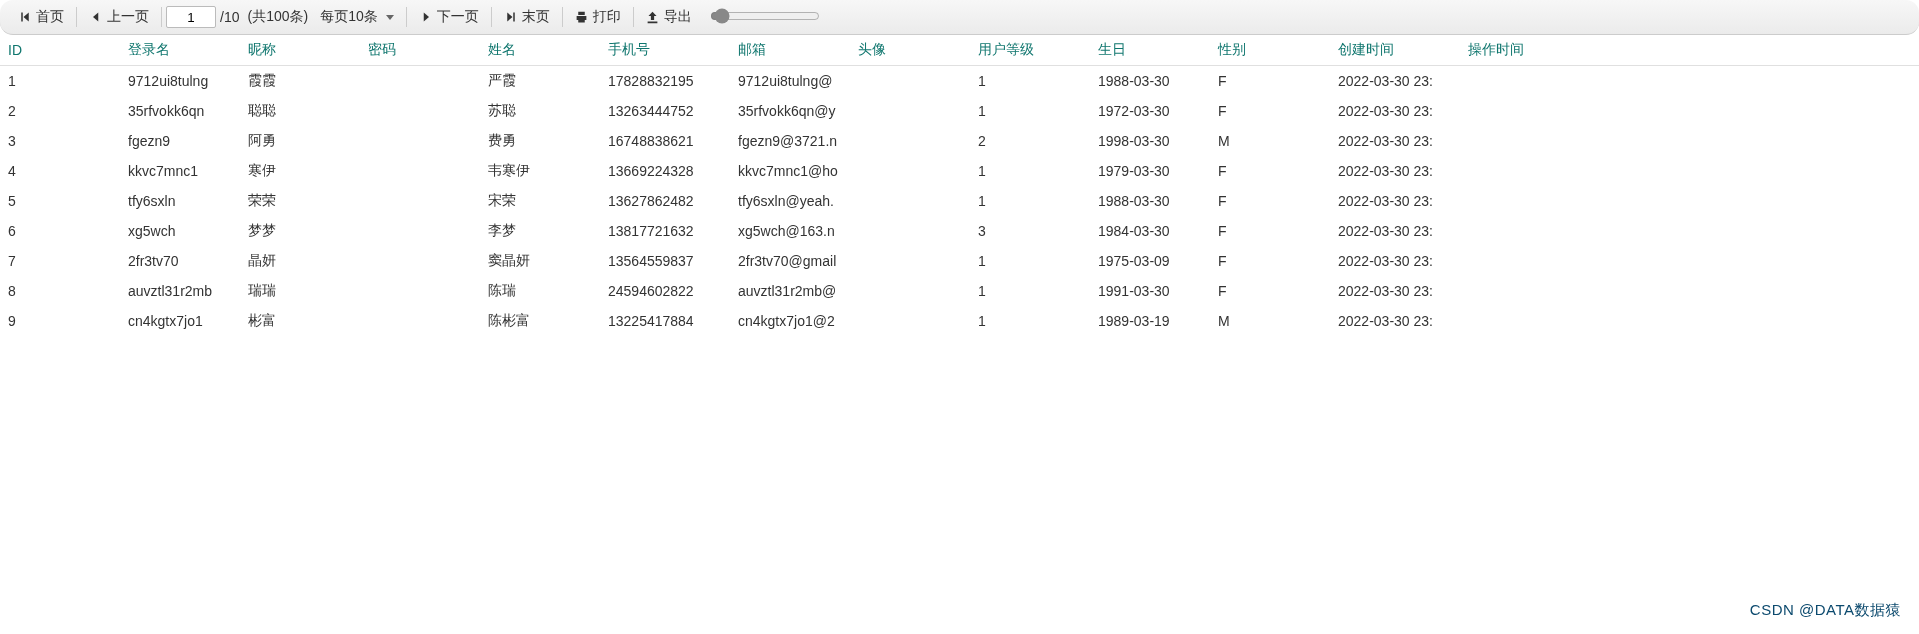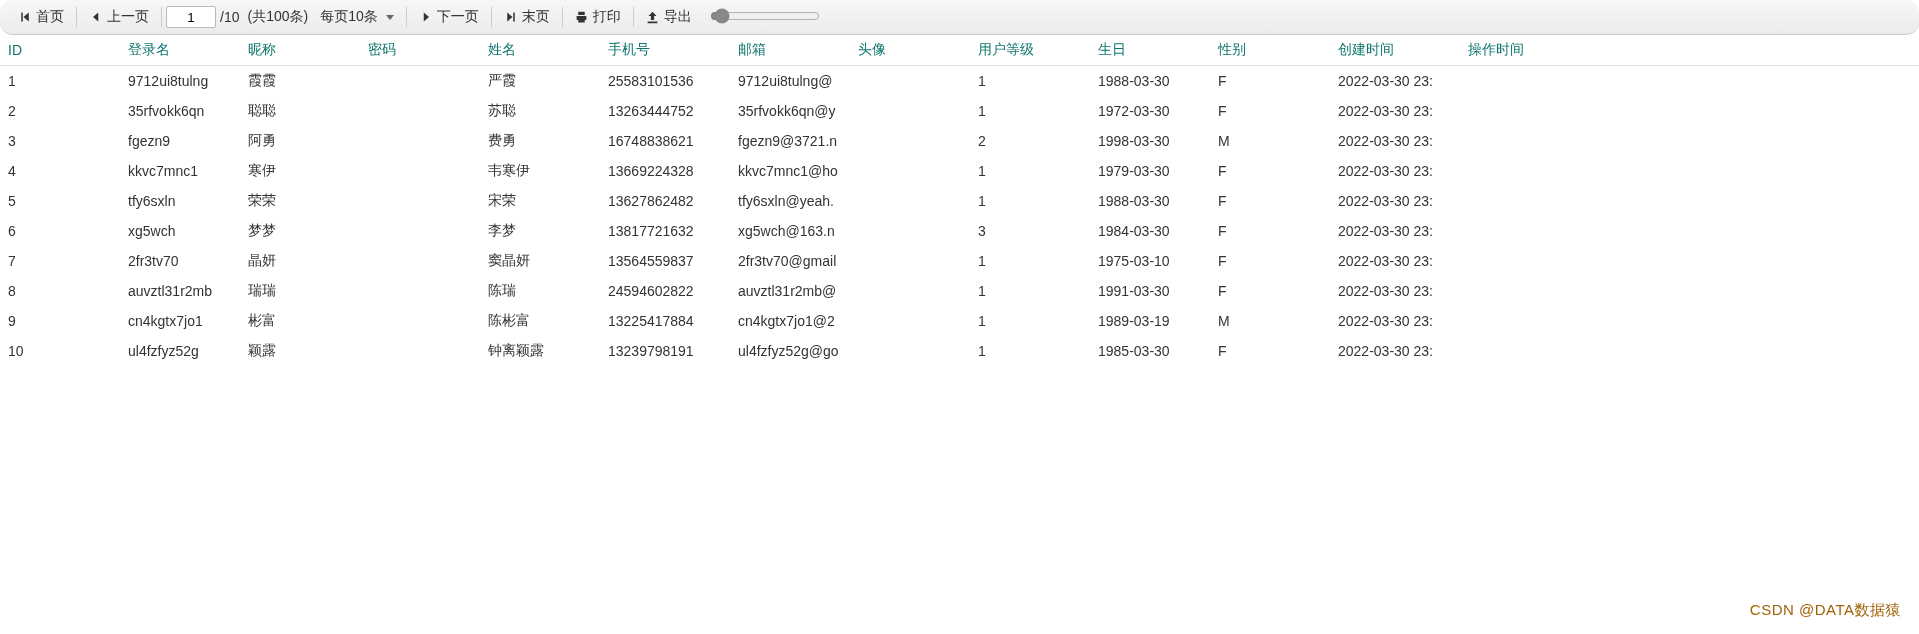--- a/index.html
+++ b/index.html
@@ -80,21 +80,21 @@
     .table th {
       border-bottom: 1px solid #e0e0e0;
       color: #0f766e;
       background: #fff;
     }
     .table tbody tr { height: 30px; }
     .watermark {
       position: fixed;
       right: 18px;
       bottom: 14px;
-      color: #a16207;
+      color: #0c4a6e;
       font-size: 15px;
       letter-spacing: 0.5px;
       pointer-events: none;
     }
   </style>
 </head>
 <body>
 
 <div class="toolbar">
   <span class="tb-btn">
@@ -204,21 +204,21 @@
       <th>操作时间</th>
     </tr>
   </thead>
   <tbody id="table-body">
       <tr>
         <td>1</td>
         <td>9712ui8tulng</td>
         <td>霞霞</td>
         <td></td>
         <td>严霞</td>
-        <td>25583101536</td>
+        <td>17828832195</td>
         <td>9712ui8tulng@</td>
         <td></td>
         <td>1</td>
         <td>1988-03-30</td>
         <td>F</td>
         <td>2022-03-30 23:</td>
         <td></td>
       </tr>
       <tr>
         <td>2</td>
@@ -298,21 +298,21 @@
       <tr>
         <td>7</td>
         <td>2fr3tv70</td>
         <td>晶妍</td>
         <td></td>
         <td>窦晶妍</td>
         <td>13564559837</td>
         <td>2fr3tv70@gmail</td>
         <td></td>
         <td>1</td>
-        <td>1975-03-10</td>
+        <td>1975-03-09</td>
         <td>F</td>
         <td>2022-03-30 23:</td>
         <td></td>
       </tr>
       <tr>
         <td>8</td>
         <td>auvztl31r2mb</td>
         <td>瑞瑞</td>
         <td></td>
         <td>陈瑞</td>
@@ -333,31 +333,16 @@
         <td>陈彬富</td>
         <td>13225417884</td>
         <td>cn4kgtx7jo1@2</td>
         <td></td>
         <td>1</td>
         <td>1989-03-19</td>
         <td>M</td>
         <td>2022-03-30 23:</td>
         <td></td>
       </tr>
-      <tr>
-        <td>10</td>
-        <td>ul4fzfyz52g</td>
-        <td>颖露</td>
-        <td></td>
-        <td>钟离颖露</td>
-        <td>13239798191</td>
-        <td>ul4fzfyz52g@go</td>
-        <td></td>
-        <td>1</td>
-        <td>1985-03-30</td>
-        <td>F</td>
-        <td>2022-03-30 23:</td>
-        <td></td>
-      </tr>
     </tbody>
 </table>
 
 <div class="watermark">CSDN @DATA数据猿</div>
 
 </body></html>

